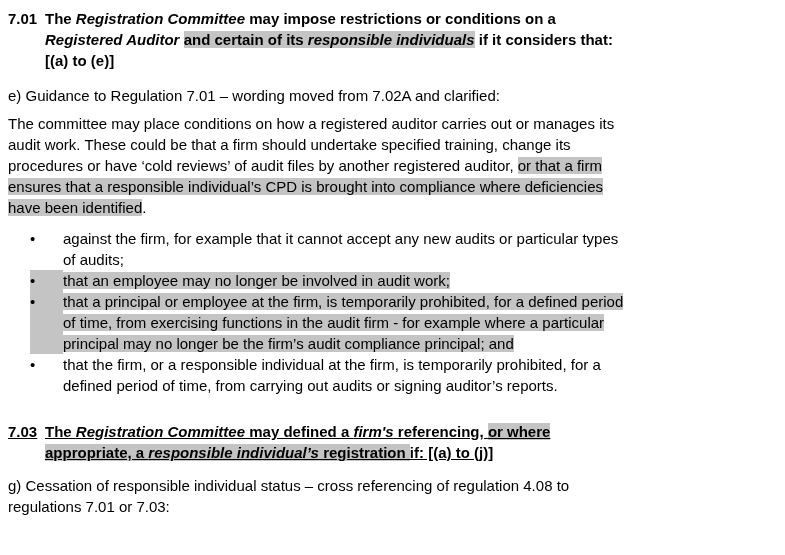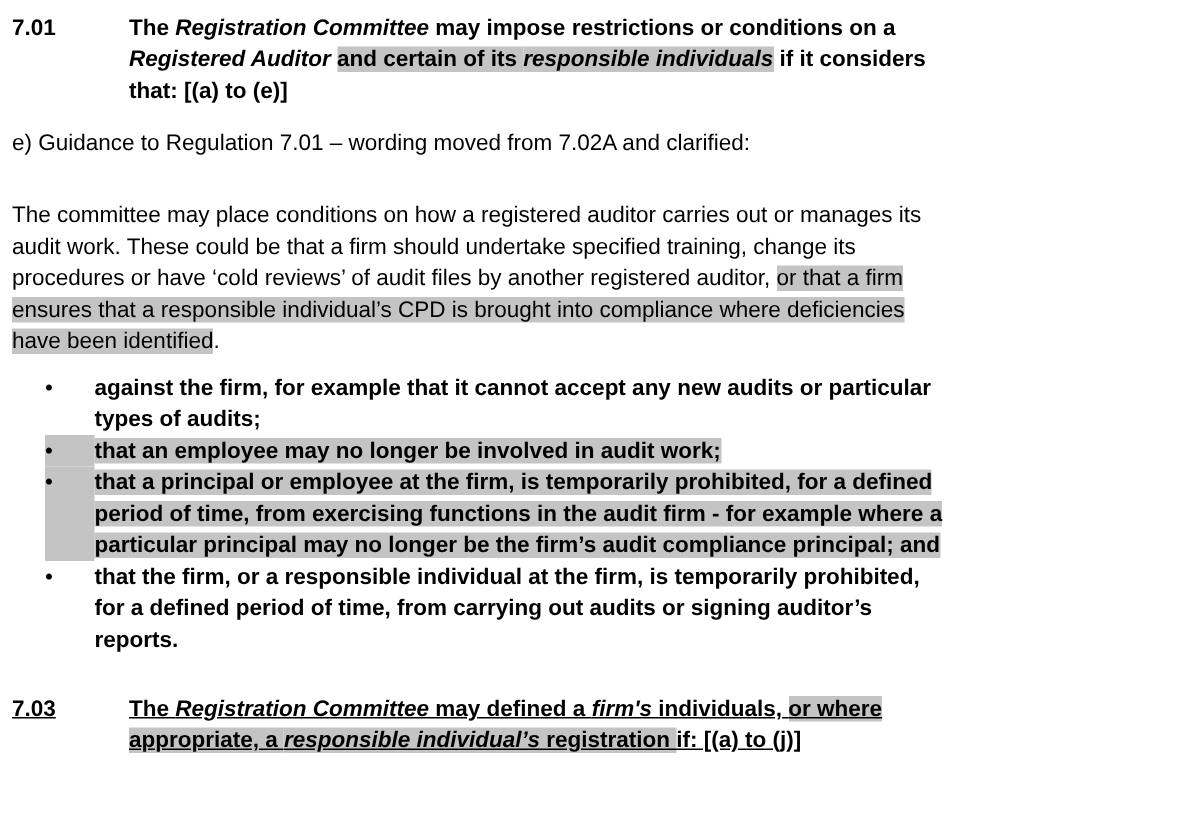--- a/index.html
+++ b/index.html
@@ -15,35 +15,35 @@
     line-height: 21px;
     padding: 8px 10px 0 8px;
     overflow: hidden;
   }
   .b  { font-weight: bold; }
   .i  { font-style: italic; }
   .hl { background: var(--hl); }
 
   .section { display: flex; font-weight: bold; }
   .section .num  { width: 37px; flex: none; }
-  .section .stext { flex: 1; margin-left: 41px; }
+  .section .stext { flex: 1; }
 
   .para { margin: 0; }
 
   .sec-701   { margin-bottom: 14px; }
-  .guid-e    { margin-bottom: 27px; }
+  .guid-e    { margin-bottom: 7px; }
   .para-cond { margin-bottom: 10px; }
   .para-rest { margin-bottom: 20px; }
   .bullets   { margin-bottom: 25px; padding-left: 22px; }
   .guid-f    { margin-bottom: 16px; }
   .sec-703   { margin-bottom: 12px; text-decoration: underline; }
 
   .bullet-item { display: flex; }
   .bullet-item .marker { width: 33px; flex: none; }
-  .bullet-item .btext  { flex: 1; font-weight: bold; }
+  .bullet-item .btext  { flex: 1; }
 </style>
 </head>
 <body>
 
 <div class="page">
 
   <div class="section sec-701">
     <span class="num">7.01</span>
     <span class="stext"><span class="b">The </span><span class="b i">Registration Committee</span><span class="b"> may impose restrictions or conditions on a </span><span class="b i">Registered Auditor</span><span class="b"> </span><span class="b hl">and certain of its </span><span class="b i hl">responsible individuals</span><span class="b"> if it considers that: [(a) to (e)]</span></span>
   </div>
@@ -68,17 +68,18 @@
     </div>
     <div class="bullet-item">
       <span class="marker">•</span>
       <span class="btext"><span>that the firm, or a responsible individual at the firm, is temporarily prohibited, for a defined period of time, from carrying out audits or signing auditor’s reports.</span></span>
     </div>
   </div>
 
 
   <div class="section sec-703">
     <span class="num">7.03</span>
-    <span class="stext"><span class="b">The </span><span class="b i">Registration Committee</span><span class="b"> may defined a </span><span class="b i">firm's</span><span class="b"> individuals, </span><span class="b hl">or where appropriate, a </span><span class="b i hl">responsible individual’s</span><span class="b hl"> registration </span><span class="b">if: [(a) to (j)]</span></span>
+    <span class="stext"><span class="b">The </span><span class="b i">Registration Committee</span><span class="b"> may defined a </span><span class="b i">firm's</span><span class="b"> referencing, </span><span class="b hl">or where appropriate, a </span><span class="b i hl">responsible individual’s</span><span class="b hl"> registration </span><span class="b">if: [(a) to (j)]</span></span>
   </div>
 
+  <p class="para guid-g"><span>g) Cessation of responsible individual status – cross referencing of regulation 4.08 to regulations 7.01 or 7.03:</span></p>
 
 </div>
 
 </body></html>

